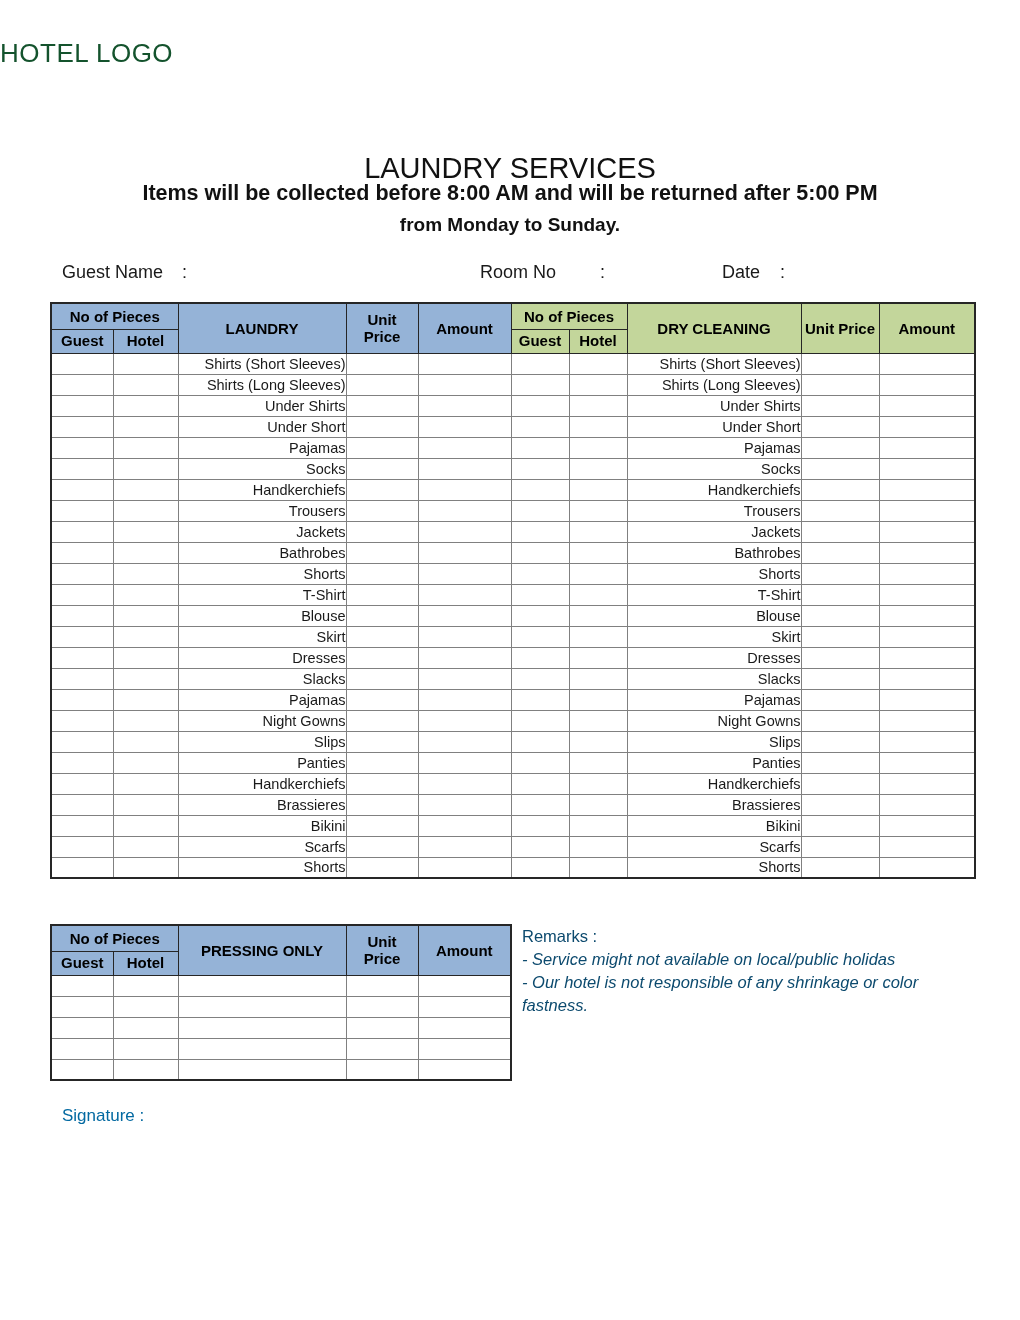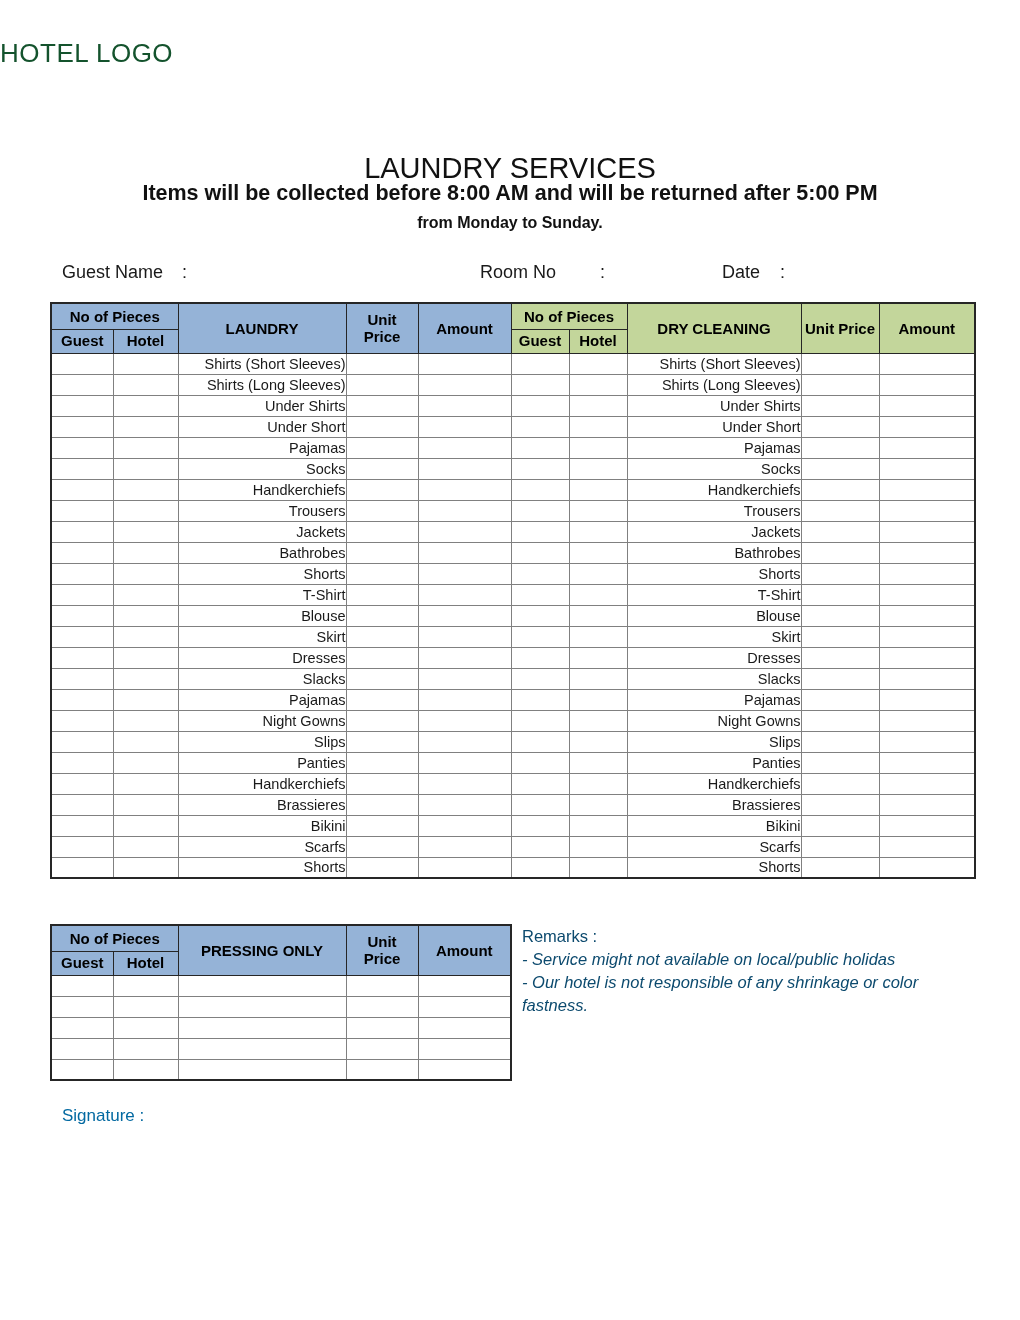--- a/index.html
+++ b/index.html
@@ -25,21 +25,21 @@
   .doc-title {
     position: absolute; top: 123px; left: 0; width: 100%;
     text-align: center; font-size: 29px; font-weight: 400; color: #111; margin-top: 29px;
   }
   .notice-1 {
     position: absolute; top: 181px; left: 0; width: 100%;
     text-align: center; font-size: 21.5px; font-weight: 700; color: #111;
   }
   .notice-2 {
     position: absolute; top: 214px; left: 0; width: 100%;
-    text-align: center; font-size: 16px; font-weight: 700; color: #111;
+    text-align: center; font-size: 19px; font-weight: 700; color: #111;
   }
 
   .fields-row { position: absolute; top: 262px; left: 0; width: 100%; height: 24px; font-size: 18px; padding-left: 24px; }
   .fields-row span { position: absolute; white-space: nowrap; }
   .f-guest-label { left: 62px; }
   .f-guest-colon { left: 182px; }
   .f-room-label  { left: 480px; }
   .f-room-colon  { left: 600px; }
   .f-date-label  { left: 722px; }
   .f-date-colon  { left: 780px; }

